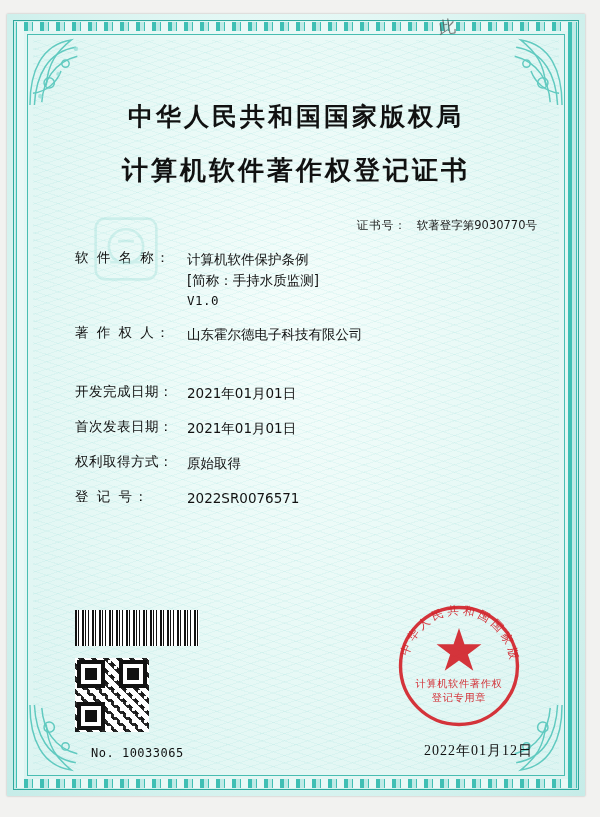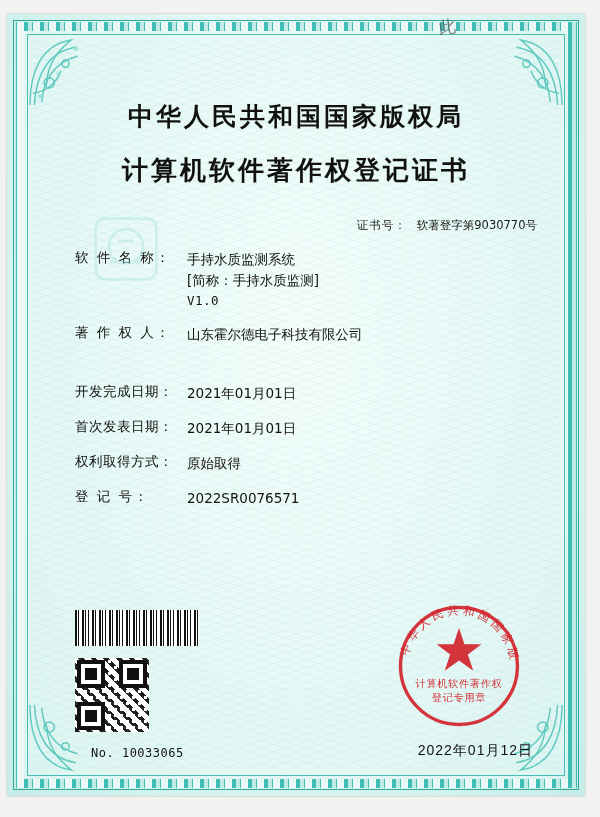--- a/index.html
+++ b/index.html
@@ -235,21 +235,21 @@
     color: #111;
     font-family: "DejaVu Sans Mono", monospace;
     letter-spacing: 0.5px;
   }
   .issue-date {
     position: absolute;
     right: 52px;
     bottom: 36px;
     font-size: 14px;
     color: #111;
-    font-family: Liberation Sans, sans-serif;
+    font-family: Liberation Serif, serif;
     letter-spacing: 1px;
   }
 
   
   .seal {
     position: absolute;
     right: 58px;
     bottom: 62px;
     width: 136px;
     height: 136px;
@@ -352,21 +352,21 @@
           <path d="M26 70 h48" stroke="#8fd9d2" stroke-width="4" fill="none"></path>
           <path d="M38 38 h24" stroke="#8fd9d2" stroke-width="4" fill="none"></path>
         </svg>
       </div>
 
       <div class="fields">
 
         <div class="row">
           <div class="label">软 件 名 称：</div>
           <div class="value">
-            <span class="ln">手持水质监测系统</span>
+            <span class="ln">计算机软件保护条例</span>
             <span class="ln">[简称：手持水质监测]</span>
             <span class="ln mono">V1.0</span>
           </div>
         </div>
 
         <div class="row">
           <div class="label">著 作 权 人：</div>
           <div class="value">山东霍尔德电子科技有限公司</div>
         </div>
 

